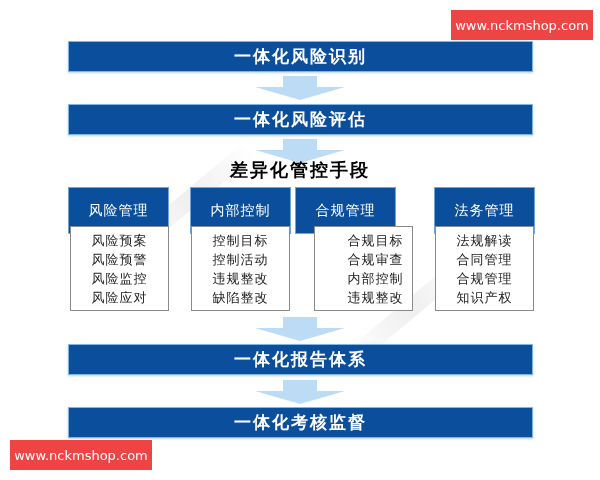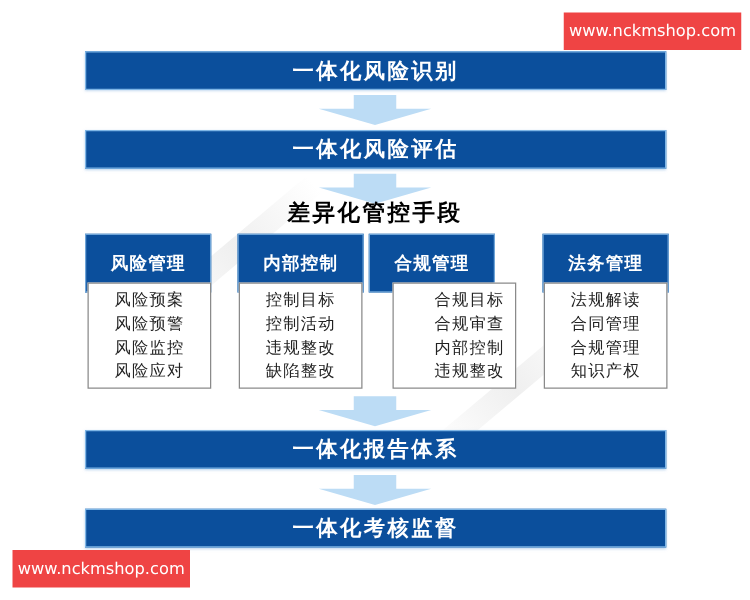--- a/index.html
+++ b/index.html
@@ -67,21 +67,21 @@
       color: #000000;
       letter-spacing: 2px;
     }
     .col-header {
       position: absolute;
       top: 187px;
       width: 101px;
       height: 47px;
       background: #0b4f9c;
       color: #ffffff;
-      font-weight: bold;
+      font-weight: normal;
       font-size: 14px;
       letter-spacing: 1px;
       display: flex;
       align-items: center;
       justify-content: center;
       box-sizing: border-box;
       border: 1px solid #6fa5d8;
     }
     .col-box {
       position: absolute;

